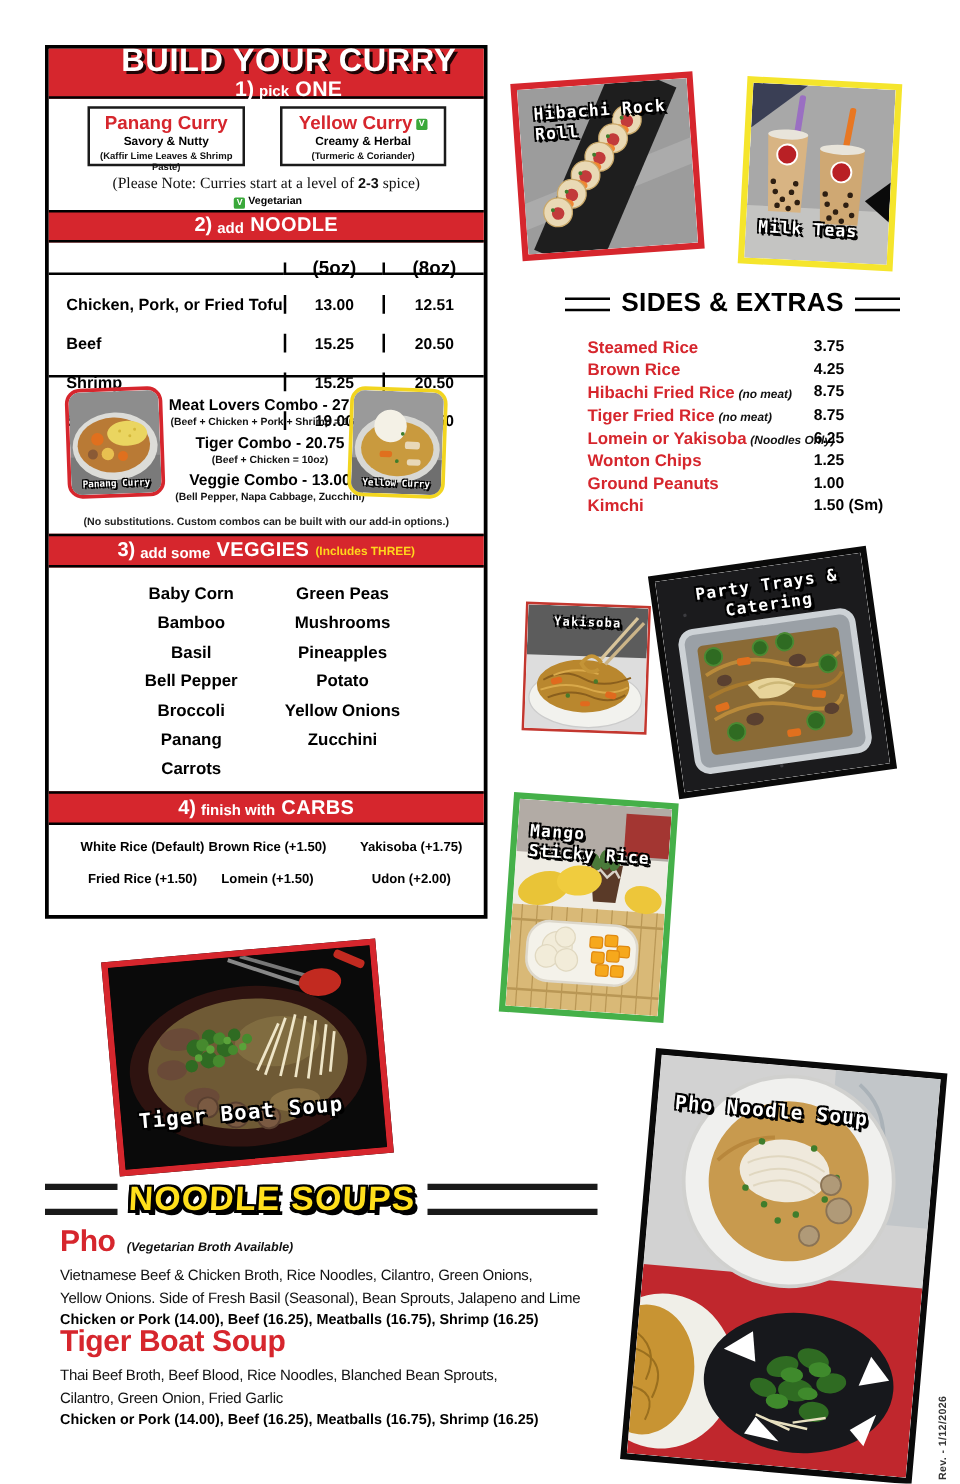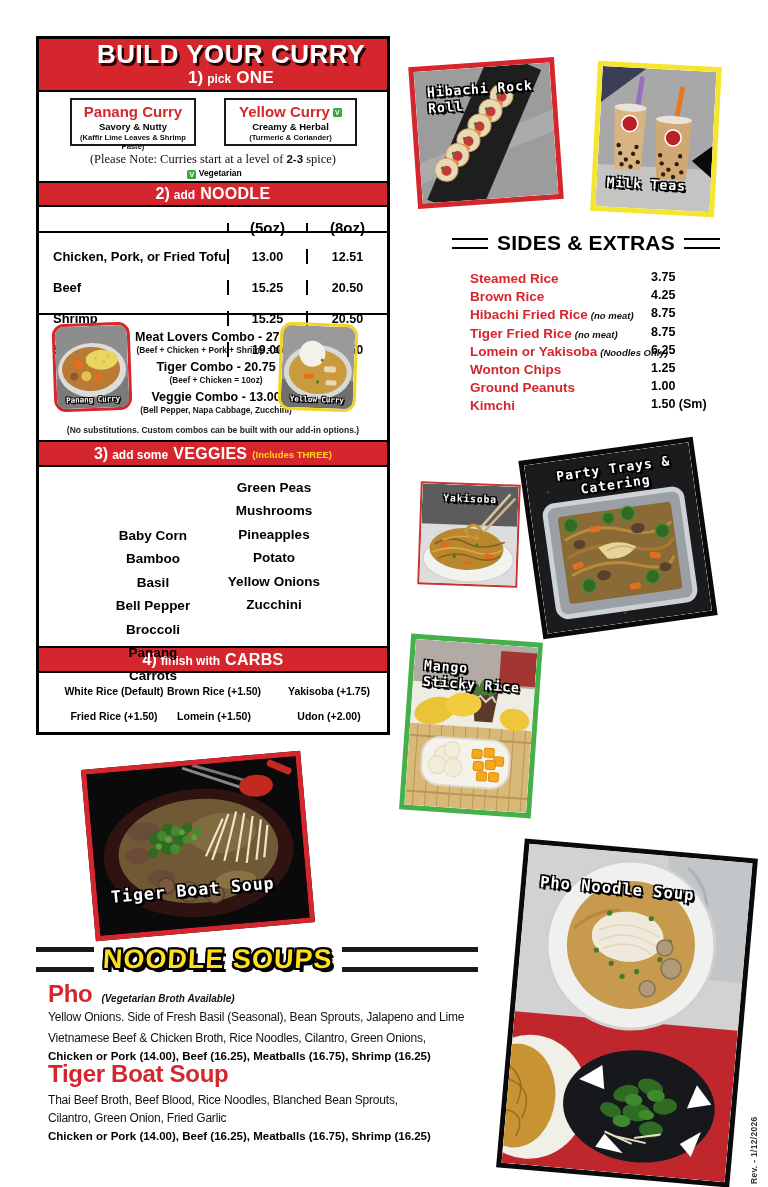--- a/index.html
+++ b/index.html
@@ -8,21 +8,21 @@
 
   
   #curry-box{position:absolute;left:36px;top:36px;width:354px;height:699px;
              border:3px solid #000;box-sizing:border-box;display:flex;flex-direction:column;background:#fff;}
   .band{background:#d6262d;color:#fff;display:flex;align-items:center;justify-content:center;
         box-sizing:border-box;border-top:2.5px solid #000;border-bottom:2.5px solid #000;}
   .band .num{font-size:16px;font-weight:800;margin-right:4px;}
   .band .pre{font-size:12px;font-weight:700;margin-right:5px;margin-top:2px;}
   .band .emph{font-size:16px;font-weight:800;letter-spacing:.3px;}
   .band .suffix{color:#ffd61c;font-size:9.5px;font-weight:800;margin-left:5px;margin-top:2px;}
-  .band-top{height:53px;border-top:none;flex-direction:column;justify-content:center;gap:1px;padding-left:36px;}
+  .band-top{height:40px;border-top:none;flex-direction:column;justify-content:center;gap:1px;padding-left:36px;}
   .curry-title{font-size:26px;font-weight:800;letter-spacing:.5px;line-height:1;
                text-shadow:2.5px 2.5px 0 rgba(0,0,0,.85);}
   .step-line{display:flex;align-items:baseline;}
   .step-line .num{font-size:17px;}
   .step-line .emph{font-size:17px;}
 
   
   .options-area{height:89px;position:relative;}
   .opt-box{position:absolute;top:6px;height:48px;border:2px solid #1a1a1a;box-sizing:border-box;
            text-align:center;background:#fff;}
@@ -58,21 +58,21 @@
                font-family:"DejaVu Sans Mono",monospace;font-size:7.5px;font-weight:700;color:#fff;
                text-shadow:-1px -1px 0 #000,1px -1px 0 #000,-1px 1px 0 #000,1px 1px 0 #000,1.5px 1.5px 0 #000;}
   .combo-center{position:absolute;left:92px;top:10px;width:170px;text-align:center;}
   .combo-name{font-size:12.5px;font-weight:800;margin-top:5px;}
   .combo-detail{font-size:8.3px;font-weight:700;color:#111;margin-top:1px;}
   .combo-note{position:absolute;bottom:5px;width:100%;text-align:center;font-size:8.5px;font-weight:700;color:#222;}
 
   
   .veggies{height:179px;position:relative;}
   .veg-col{position:absolute;top:9px;text-align:center;}
-  .veg-col-left{left:40px;width:148px;margin-top:48px;}
+  .veg-col-left{left:40px;width:148px;}
   .veg-col-right{left:170px;width:130px;}
   .veg{font-size:13.5px;font-weight:800;line-height:23.4px;}
 
   
   .carbs{height:59px;position:relative;}
   .carb-col{position:absolute;top:6px;text-align:center;}
   .carb{font-size:10.5px;font-weight:700;line-height:25px;white-space:nowrap;}
 
   
   .sides-header{position:absolute;left:452px;top:231px;width:268px;display:flex;align-items:center;gap:9px;}
@@ -617,22 +617,22 @@
     <div class="thickline tl-left"></div>
     <div class="soups-title">NOODLE SOUPS</div>
     <div class="thickline tl-right"></div>
   </div>
 
   <div id="pho-block" class="soup-block">
     <div class="soup-title-line">
       <span class="soup-name">Pho</span>
       <span class="soup-sub">(Vegetarian Broth Available)</span>
     </div>
+    <div class="soup-desc">Vietnamese Beef &amp; Chicken Broth, Rice Noodles, Cilantro, Green Onions,</div>
     <div class="soup-desc l2">Yellow Onions. Side of Fresh Basil (Seasonal), Bean Sprouts, Jalapeno and Lime</div>
-    <div class="soup-desc">Vietnamese Beef &amp; Chicken Broth, Rice Noodles, Cilantro, Green Onions,</div>
     <div class="soup-prices">Chicken or Pork  (14.00), Beef  (16.25), Meatballs (16.75), Shrimp  (16.25)</div>
   </div>
 
   <div id="tiger-block" class="soup-block">
     <div class="soup-title-line">
       <span class="soup-name">Tiger Boat Soup</span>
     </div>
     <div class="soup-desc">Thai Beef Broth, Beef Blood, Rice Noodles, Blanched Bean Sprouts,</div>
     <div class="soup-desc l2">Cilantro, Green Onion, Fried Garlic</div>
     <div class="soup-prices">Chicken or Pork  (14.00), Beef  (16.25), Meatballs (16.75), Shrimp  (16.25)</div>

